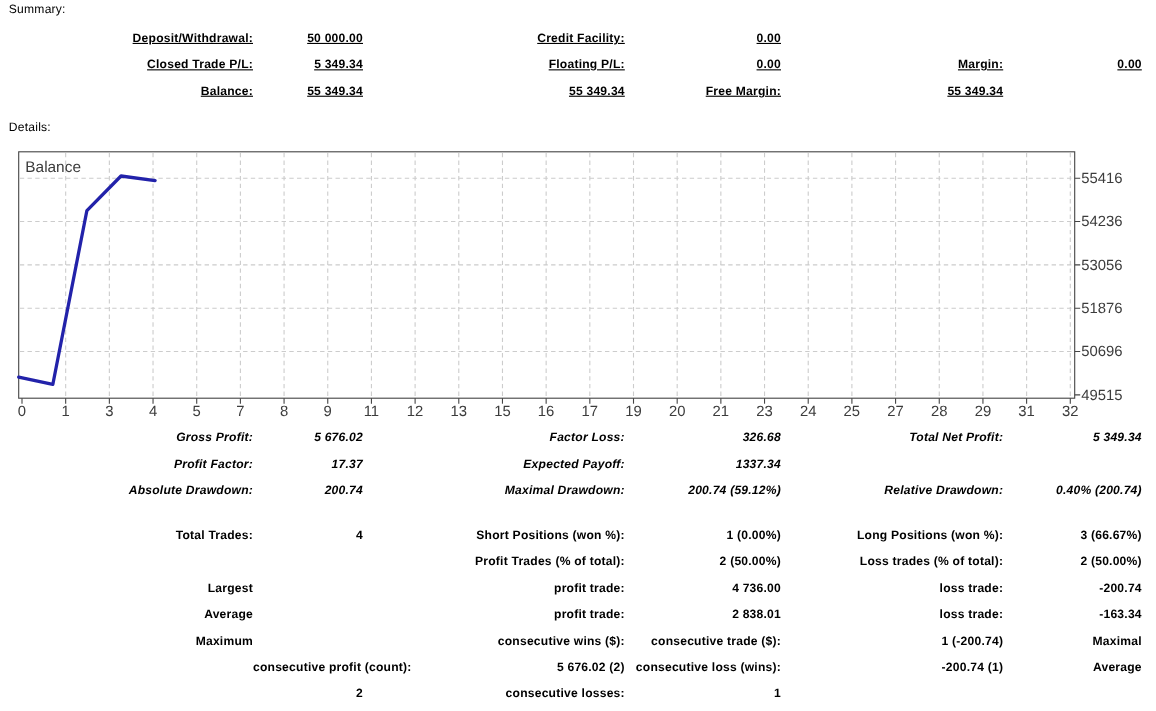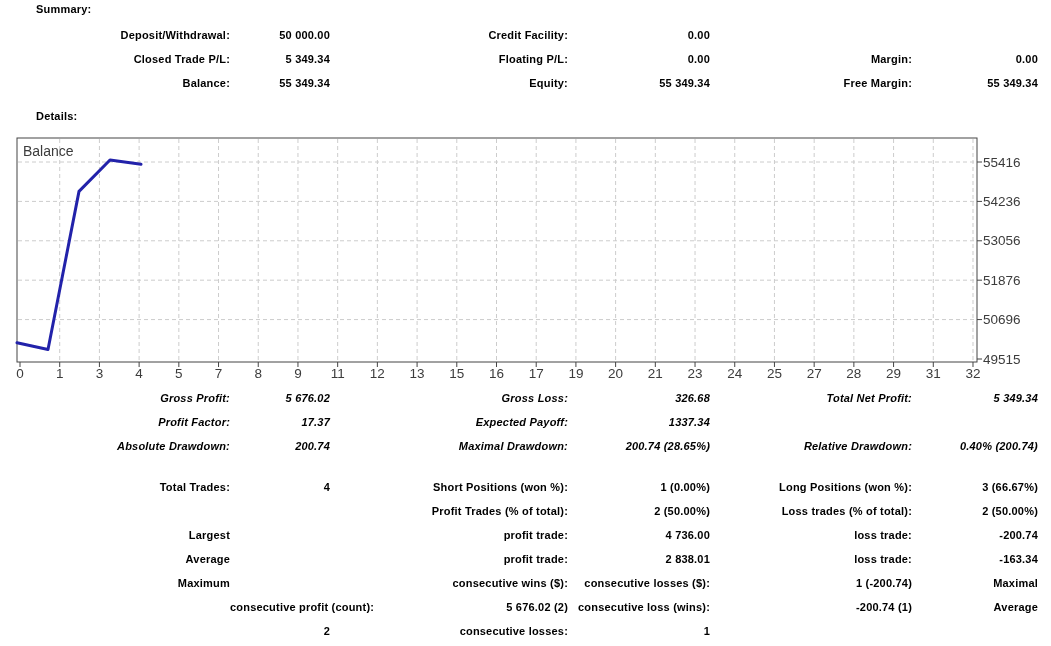--- a/index.html
+++ b/index.html
@@ -1,31 +1,30 @@
 <!DOCTYPE html>
 <html><head>
 <meta charset="utf-8">
 <style>
   html,body{margin:0;padding:0;}
   body{
     width:1051px;height:646px;background:#ffffff;position:relative;overflow:hidden;
     font-family:"Liberation Sans","DejaVu Sans",sans-serif;
   }
   .heading{
-    position:absolute;left:8px;font-size:11px;font-weight:bold;color:#000;
+    position:absolute;left:8px;font-size:11px;font-weight:normal;color:#000;
     letter-spacing:0.2px;
-    margin-left:28px;
   }
   #summary-heading{top:3px;}
   #details-heading{top:110px;}
   .grid{
     position:absolute;left:0;width:1038px;
     display:grid;grid-template-columns:230px 100px 238px 142px 202px 126px;
   }
-  #summary-grid{top:23px;}
+  #summary-grid{top:23px;text-decoration:underline;}
   #stats-a{top:386px;font-style:italic;}
   #stats-b{top:475px;}
   .cell{
     height:24px;line-height:24px;text-align:right;white-space:nowrap;
     font-size:11px;font-weight:bold;color:#000;letter-spacing:0.2px;
   }
   #chart-svg{position:absolute;top:0;left:0;}
 </style>
 </head>
 <body>
@@ -139,43 +138,42 @@
     <div class="cell lbl"></div>
     <div class="cell val"></div>
     <div class="cell lbl">Closed Trade P/L:</div>
     <div class="cell val">5 349.34</div>
     <div class="cell lbl">Floating P/L:</div>
     <div class="cell val">0.00</div>
     <div class="cell lbl">Margin:</div>
     <div class="cell val">0.00</div>
     <div class="cell lbl">Balance:</div>
     <div class="cell val">55 349.34</div>
-    <div class="cell lbl">Equity:</div>
     <div class="cell val">55 349.34</div>
     <div class="cell lbl">Free Margin:</div>
     <div class="cell val">55 349.34</div>
   </div>
 
 <div class="grid" id="stats-a">
     <div class="cell lbl">Gross Profit:</div>
     <div class="cell val">5 676.02</div>
-    <div class="cell lbl">Gross Loss:</div>
+    <div class="cell lbl">Factor Loss:</div>
     <div class="cell val">326.68</div>
     <div class="cell lbl">Total Net Profit:</div>
     <div class="cell val">5 349.34</div>
     <div class="cell lbl">Profit Factor:</div>
     <div class="cell val">17.37</div>
     <div class="cell lbl">Expected Payoff:</div>
     <div class="cell val">1337.34</div>
     <div class="cell lbl"></div>
     <div class="cell val"></div>
     <div class="cell lbl">Absolute Drawdown:</div>
     <div class="cell val">200.74</div>
     <div class="cell lbl">Maximal Drawdown:</div>
-    <div class="cell val">200.74 (28.65%)</div>
+    <div class="cell val">200.74 (59.12%)</div>
     <div class="cell lbl">Relative Drawdown:</div>
     <div class="cell val">0.40% (200.74)</div>
   </div>
 
 <div class="grid" id="stats-b">
     <div class="cell lbl">Total Trades:</div>
     <div class="cell val">4</div>
     <div class="cell lbl">Short Positions (won %):</div>
     <div class="cell val">1 (0.00%)</div>
     <div class="cell lbl">Long Positions (won %):</div>
@@ -194,21 +192,21 @@
     <div class="cell val">-200.74</div>
     <div class="cell lbl">Average</div>
     <div class="cell val"></div>
     <div class="cell lbl">profit trade:</div>
     <div class="cell val">2 838.01</div>
     <div class="cell lbl">loss trade:</div>
     <div class="cell val">-163.34</div>
     <div class="cell lbl">Maximum</div>
     <div class="cell val"></div>
     <div class="cell lbl">consecutive wins ($):</div>
-    <div class="cell lbl">consecutive losses ($):</div>
+    <div class="cell lbl">consecutive trade ($):</div>
     <div class="cell val">1 (-200.74)</div>
     <div class="cell lbl">Maximal</div>
     <div class="cell val"></div>
     <div class="cell lbl">consecutive profit (count):</div>
     <div class="cell val">5 676.02 (2)</div>
     <div class="cell lbl">consecutive loss (wins):</div>
     <div class="cell val">-200.74 (1)</div>
     <div class="cell lbl">Average</div>
     <div class="cell val"></div>
     <div class="cell val">2</div>

